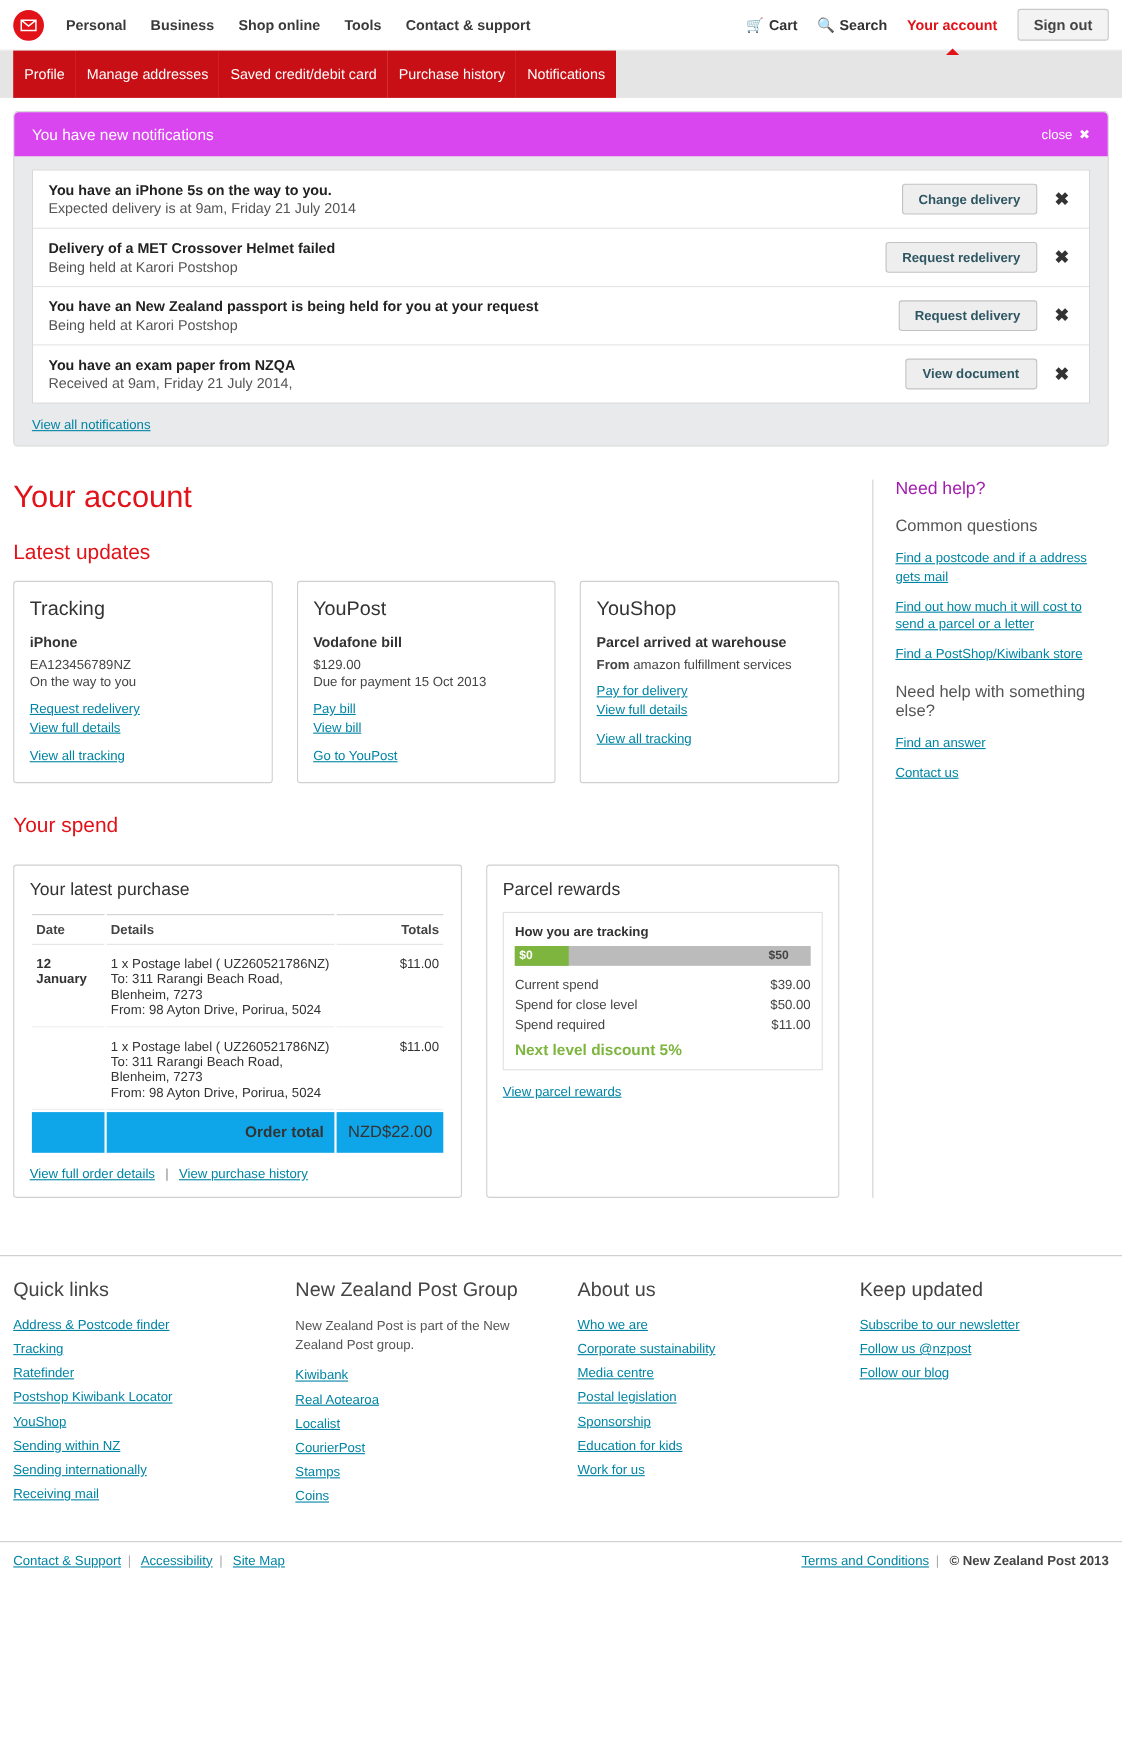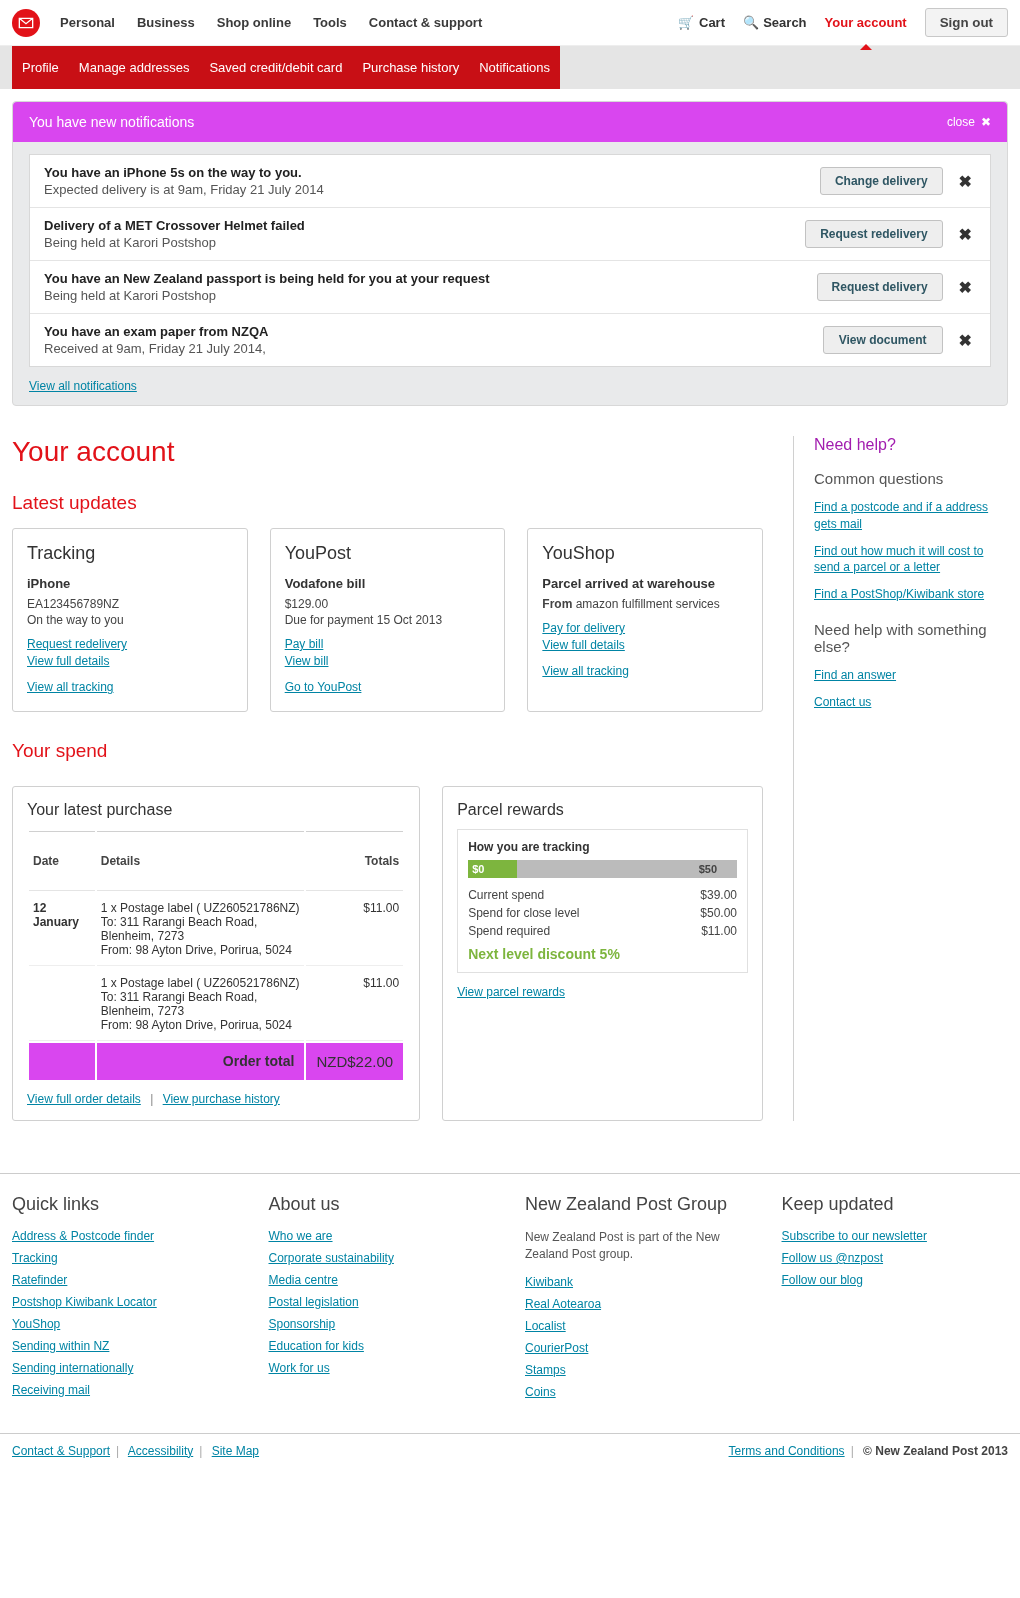--- a/index.html
+++ b/index.html
@@ -54,25 +54,25 @@
 .card-links { margin-top: 10px; }
 .card-links a { display: block; font-size: 12px; margin-bottom: 3px; text-decoration: underline; }
 .card-links a.spaced { margin-top: 12px; }
 
 .spend-row { display: flex; gap: 22px; margin-top: 24px; }
 .spend-card { border: 1px solid #d0d0d0; border-radius: 3px; padding: 14px; }
 .spend-left { flex: 1.3; }
 .spend-right { flex: 1; }
 .spend-card h3 { font-size: 16px; font-weight: 400; margin-bottom: 10px; }
 .purchase-table { width: 100%; font-size: 12px; }
-.purchase-table th { text-align: left; font-weight: 700; padding: 22px 4px; border-top: 1px solid #d0d0d0; border-bottom: 1px solid #e4e4e4; color: #444; }
+.purchase-table th { text-align: left; font-weight: 700; padding: 6px 4px; border-top: 1px solid #d0d0d0; border-bottom: 1px solid #e4e4e4; color: #444; }
 .purchase-table th.r { text-align: right; }
 .purchase-table td { padding: 8px 4px; vertical-align: top; border-bottom: 1px solid #eee; }
 .purchase-table td.r { text-align: right; }
-.order-total-row { background: #d946ef; }
+.order-total-row { background: #0ea5e9; }
 .order-total-row td { font-size: 14px; padding: 10px 10px; border-bottom: none; }
 .order-total-label { text-align: right; font-weight: 700; }
 .spend-links { margin-top: 10px; font-size: 12px; }
 .spend-links a { text-decoration: underline; }
 .spend-sep { margin: 0 6px; color: #888; }
 
 .rewards-box { border: 1px solid #e0e0e0; padding: 10px; }
 .rewards-title { font-weight: 700; font-size: 12px; margin-bottom: 6px; }
 .rewards-bar { position: relative; height: 18px; background: #bbb; margin-bottom: 10px; }
 .rewards-fill { position: absolute; left: 0; top: 0; height: 100%; background: #7db53e; }
@@ -325,44 +325,44 @@
           <a>Tracking</a>
           <a>Ratefinder</a>
           <a>Postshop Kiwibank Locator</a>
           <a>YouShop</a>
           <a>Sending within NZ</a>
           <a>Sending internationally</a>
           <a>Receiving mail</a>
         </div>
     </div>
     <div class="footer-col">
+      <h3>New Zealand Post Group</h3>
+      <p>New Zealand Post is part of the New Zealand Post group.</p>
+      <div id="foot-group">
+          <a>Kiwibank</a>
+          <a>Real Aotearoa</a>
+          <a>Localist</a>
+          <a>CourierPost</a>
+          <a>Stamps</a>
+          <a>Coins</a>
+        </div>
+    </div>
+    <div class="footer-col">
       <h3>About us</h3>
       <div id="foot-about">
           <a>Who we are</a>
           <a>Corporate sustainability</a>
           <a>Media centre</a>
           <a>Postal legislation</a>
           <a>Sponsorship</a>
           <a>Education for kids</a>
           <a>Work for us</a>
         </div>
     </div>
     <div class="footer-col">
-      <h3>New Zealand Post Group</h3>
-      <p>New Zealand Post is part of the New Zealand Post group.</p>
-      <div id="foot-group">
-          <a>Kiwibank</a>
-          <a>Real Aotearoa</a>
-          <a>Localist</a>
-          <a>CourierPost</a>
-          <a>Stamps</a>
-          <a>Coins</a>
-        </div>
-    </div>
-    <div class="footer-col">
       <h3>Keep updated</h3>
       <div id="foot-updated">
           <a>Subscribe to our newsletter</a>
           <a>Follow us @nzpost</a>
           <a>Follow our blog</a>
         </div>
     </div>
   </div>
 </div>
 <div class="footer-bottom">

